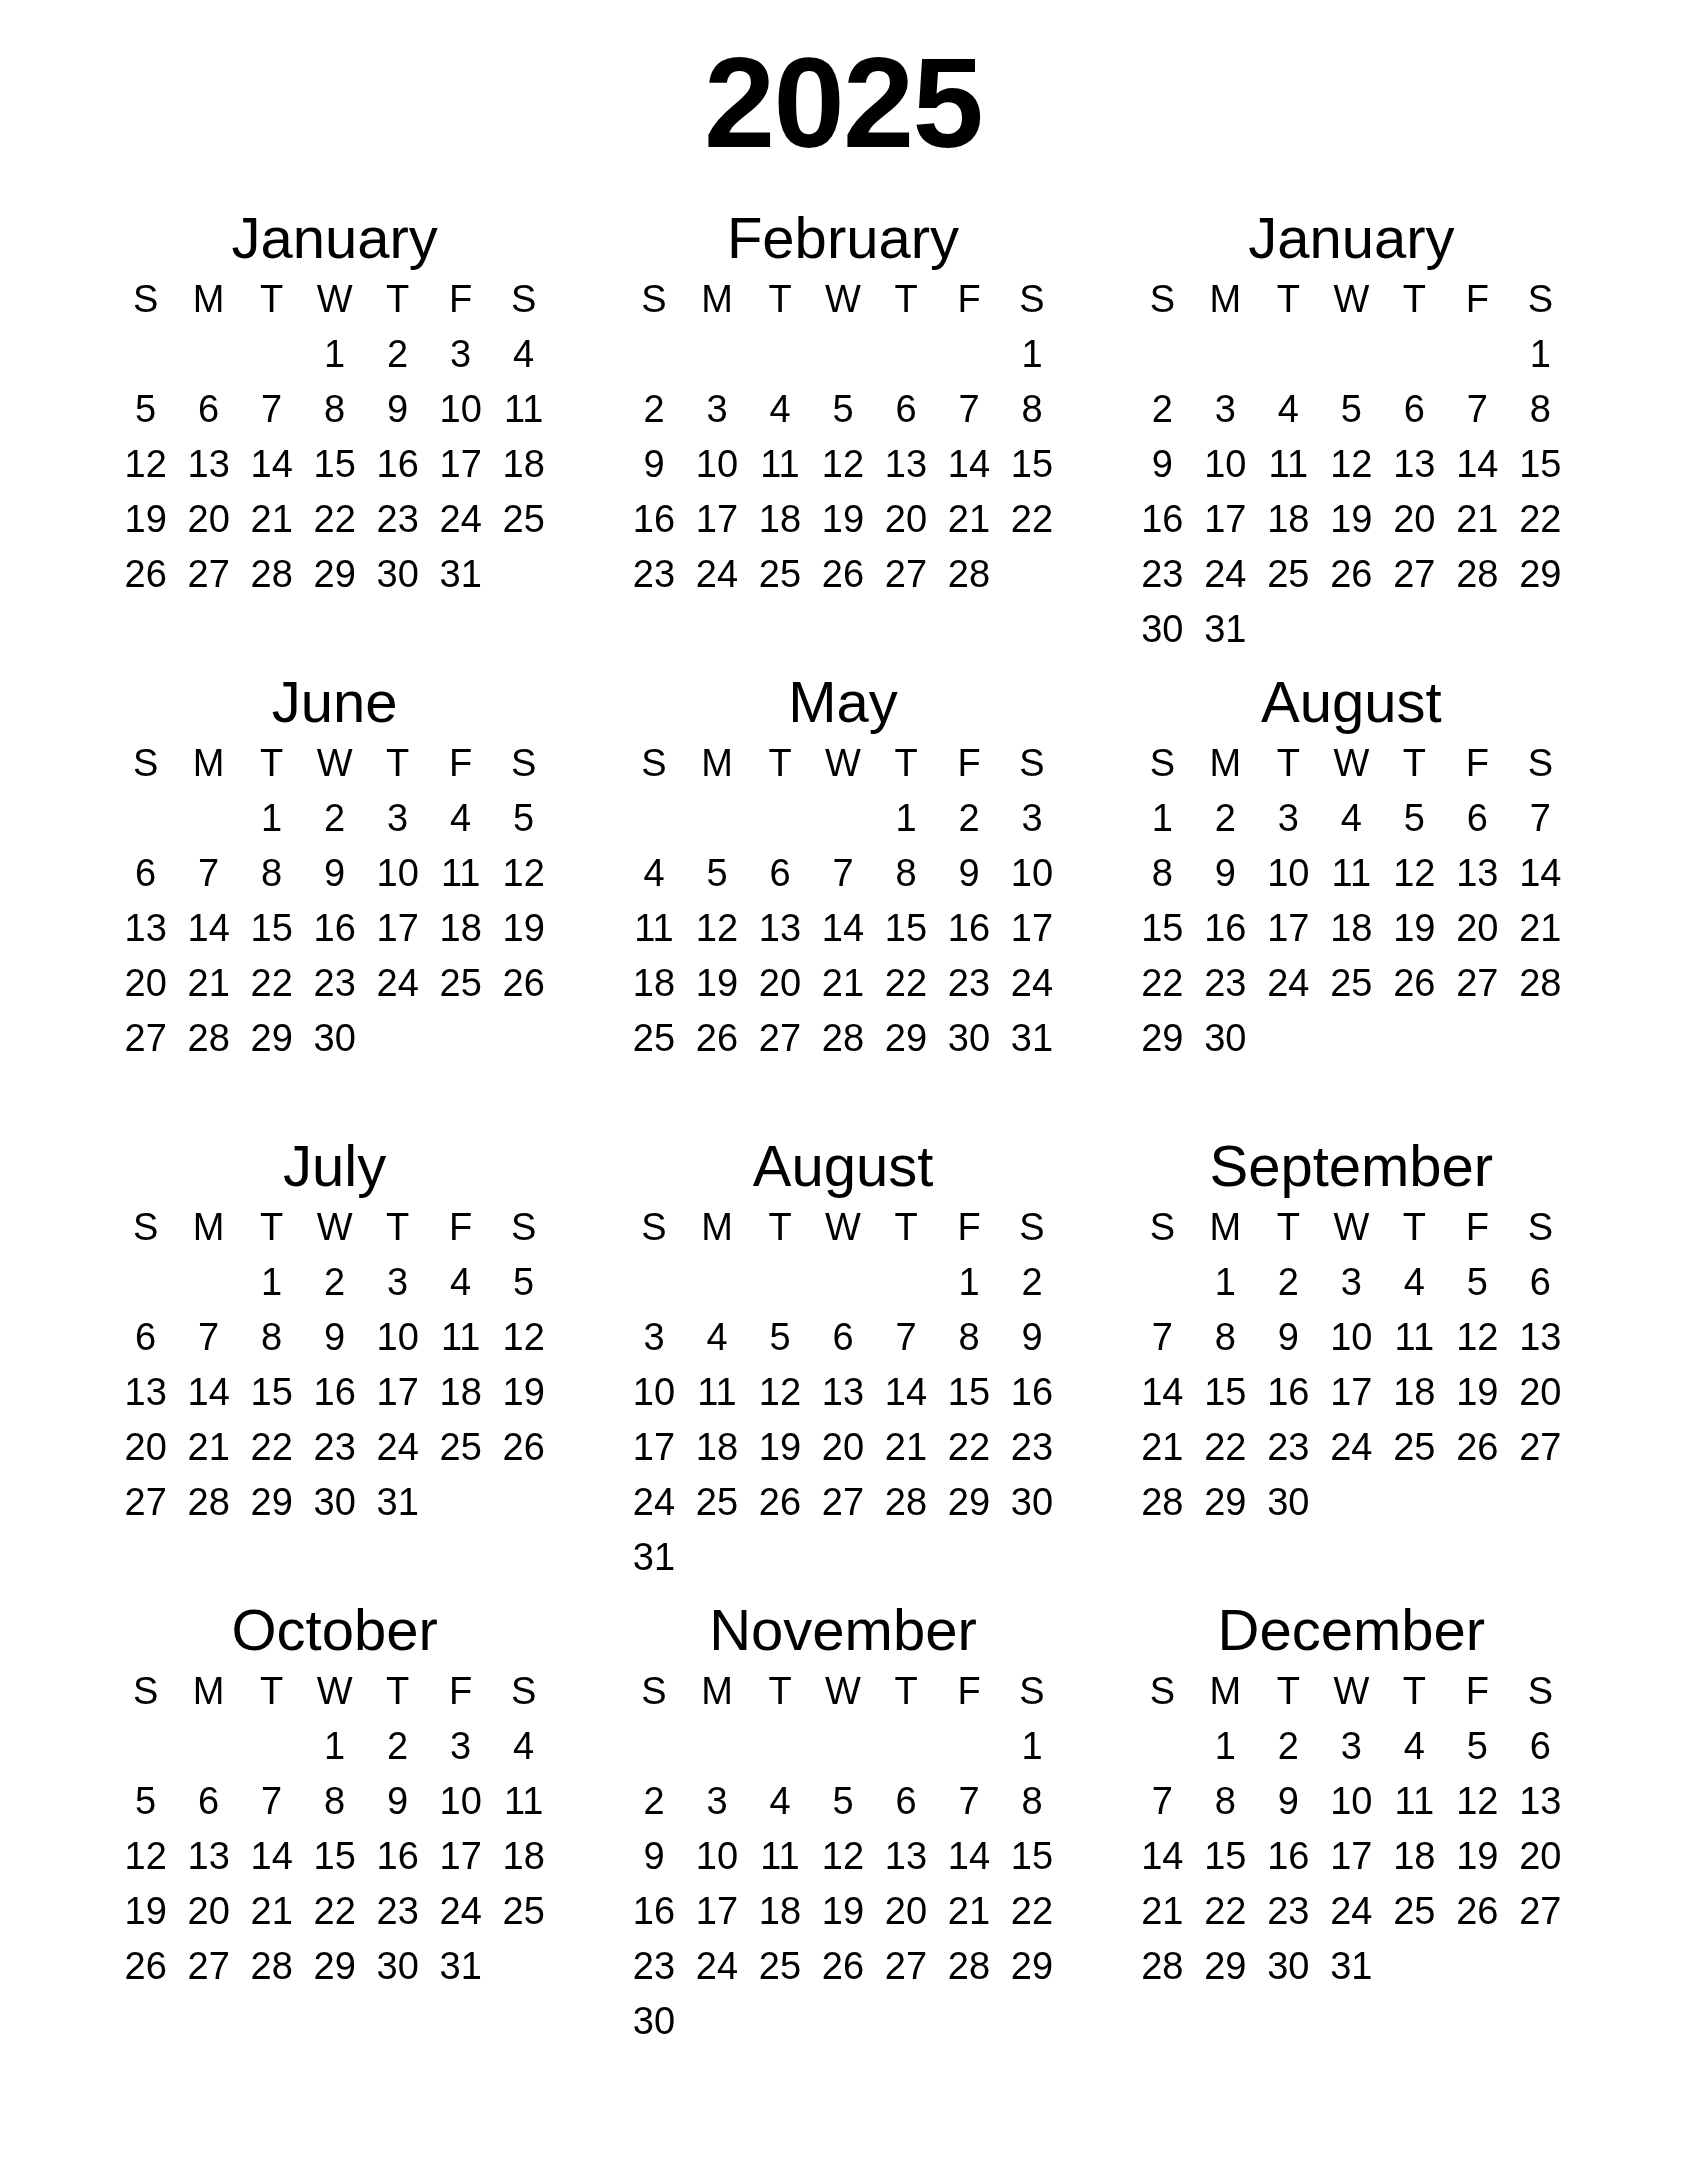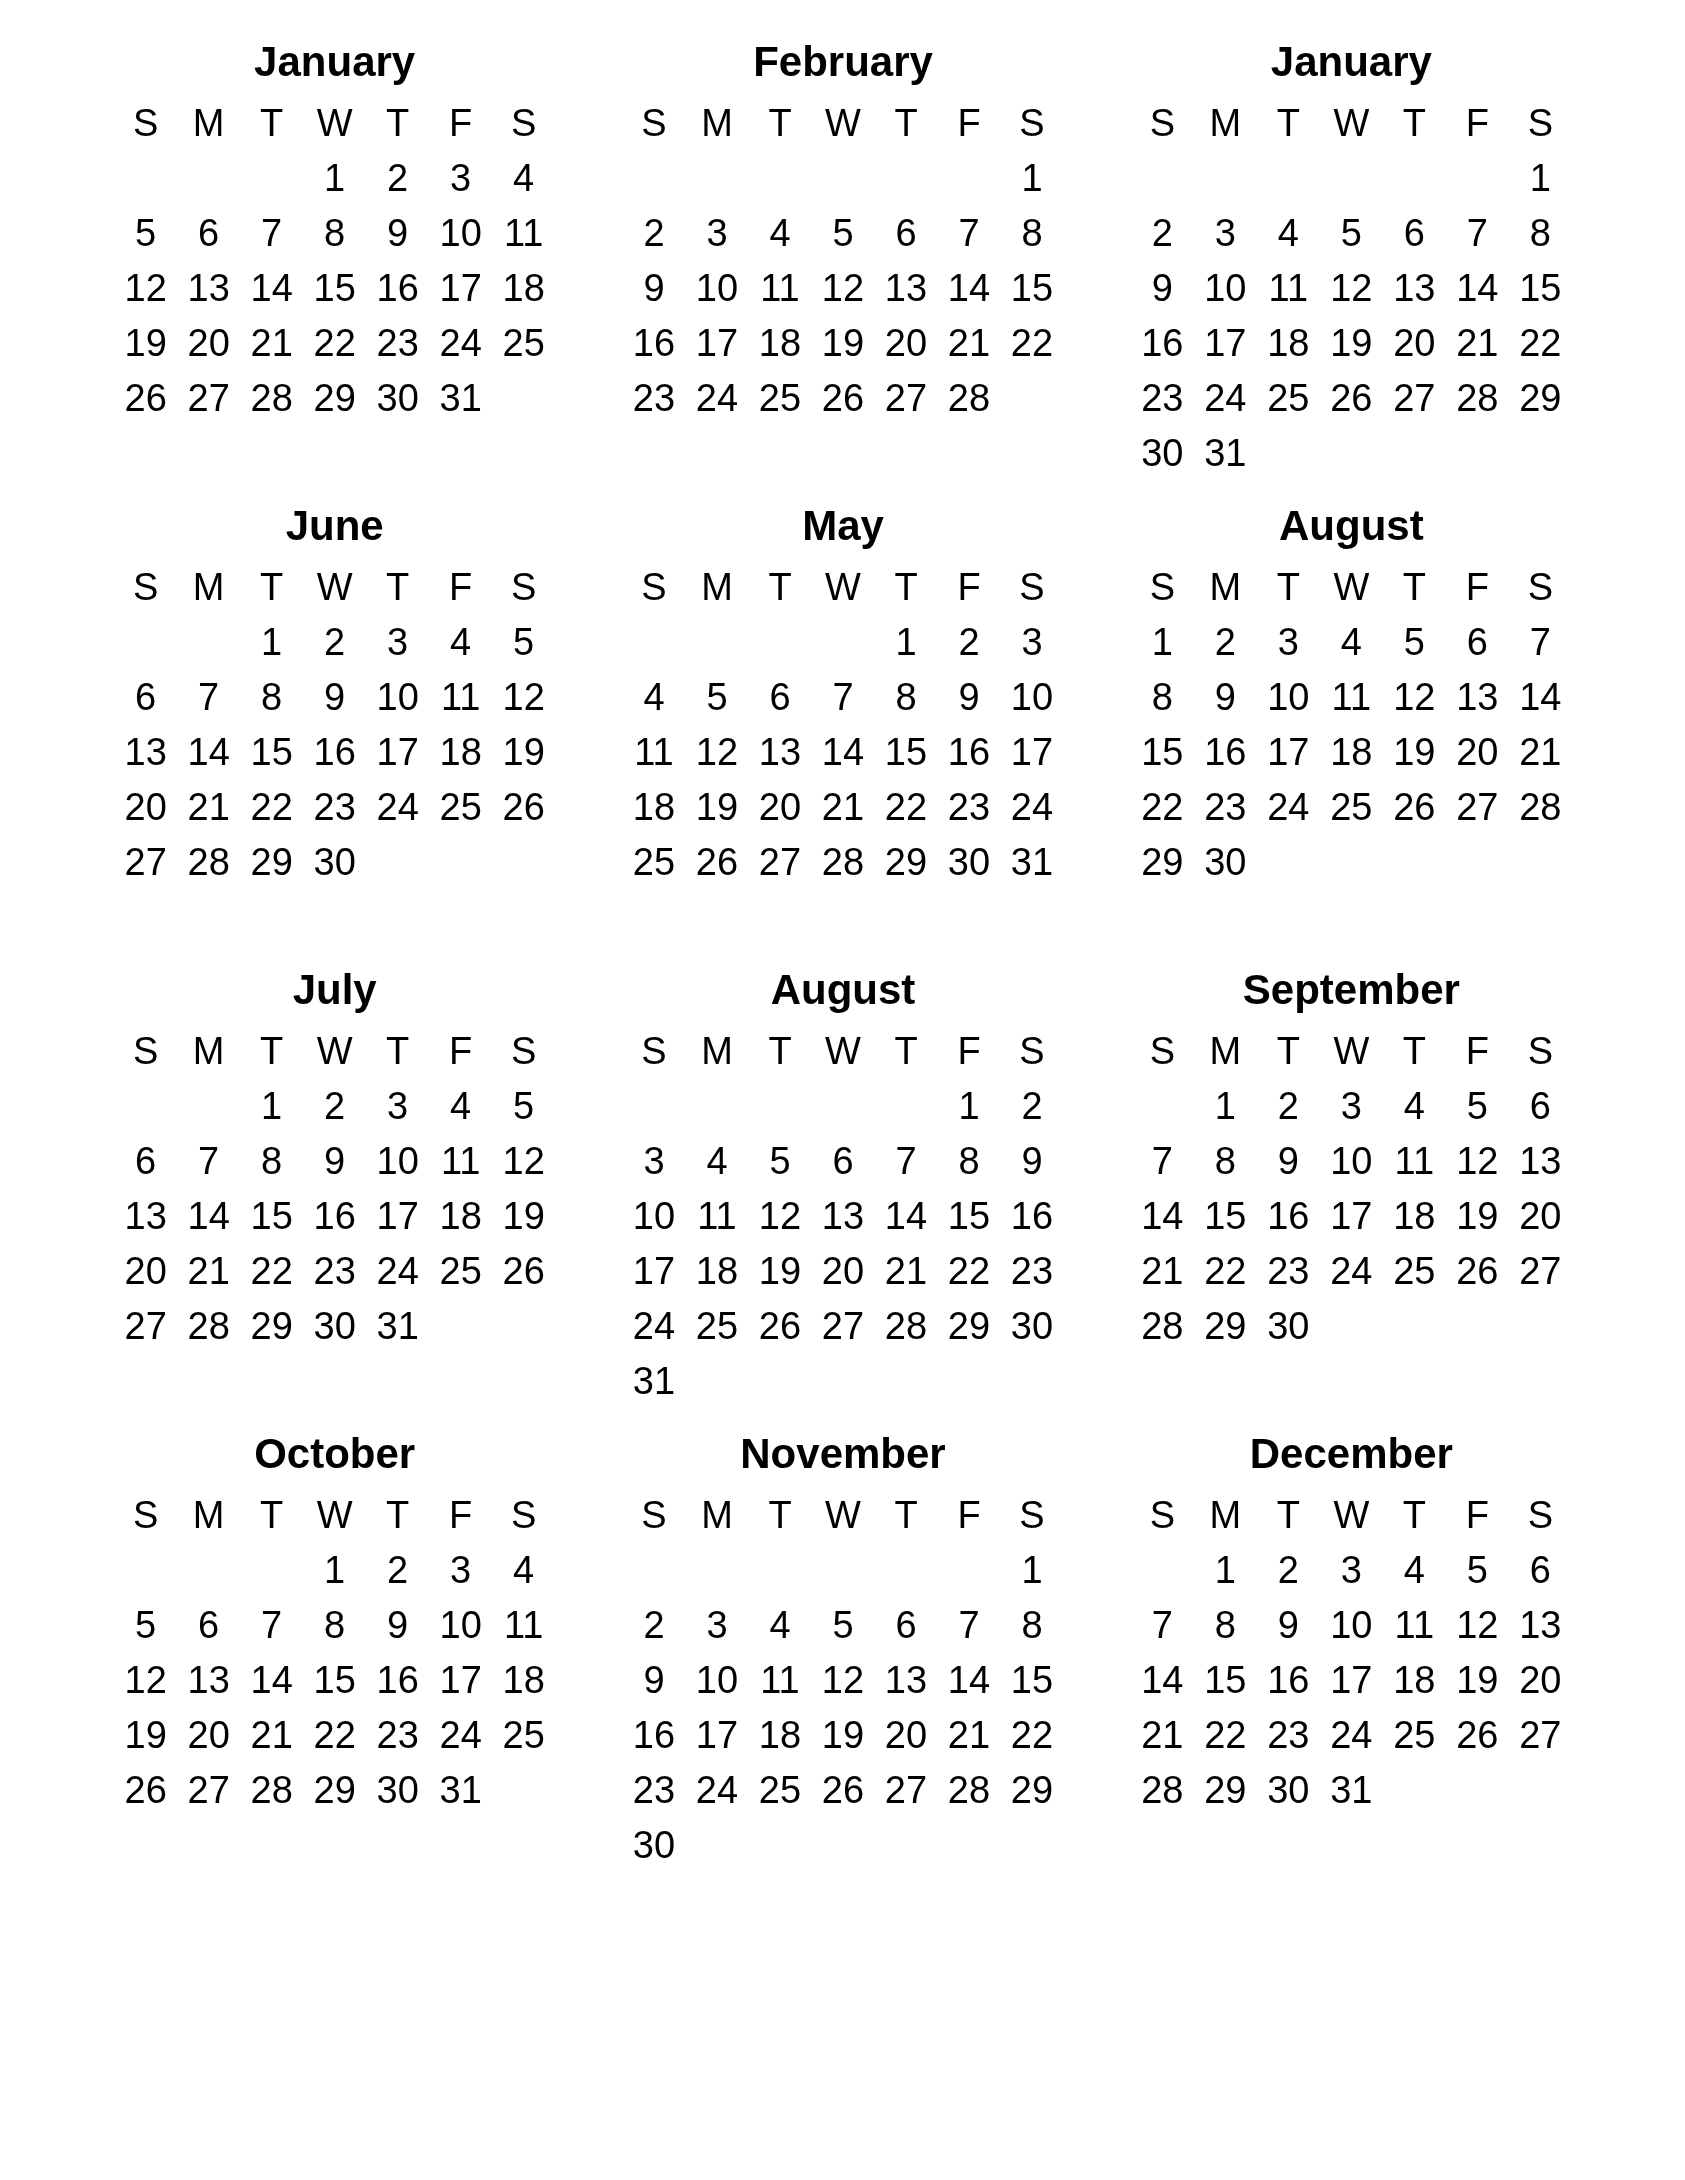--- a/index.html
+++ b/index.html
@@ -34,22 +34,22 @@
     grid-auto-rows: 464px;
   }
   .month {
     display: flex;
     flex-direction: column;
     align-items: center;
   }
   .month-title {
     height: 55px;
     line-height: 55px;
-    font-size: 42px;
-    font-weight: 700;
+    font-size: 58px;
+    font-weight: 400;
     text-align: center;
     margin-bottom: 6.8px;
     white-space: nowrap;
   }
   .month-grid {
     width: 441px;
     display: grid;
     grid-template-columns: repeat(7, 63px);
     grid-auto-rows: 55px;
   }
@@ -65,20 +65,21 @@
     margin-top: 25.6px;
     text-align: center;
     font-size: 32px;
     color: #3c3c3c;
   }
 </style>
 </head>
 <body>
 
 <div class="page">
+  <h1 class="year-title">2025</h1>
 
   <div class="months-grid">
       <section class="month">
         <div class="month-title">January</div>
         <div class="month-grid">
           <div class="cell">S</div>
           <div class="cell">M</div>
           <div class="cell">T</div>
           <div class="cell">W</div>
           <div class="cell">T</div>

